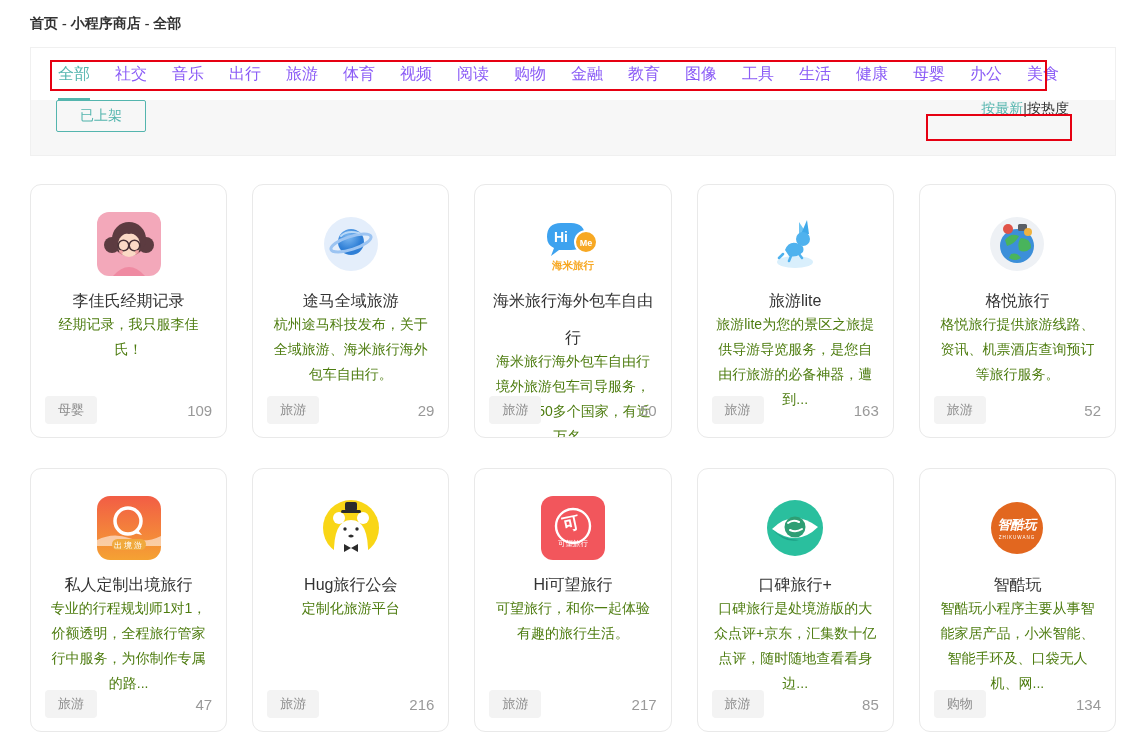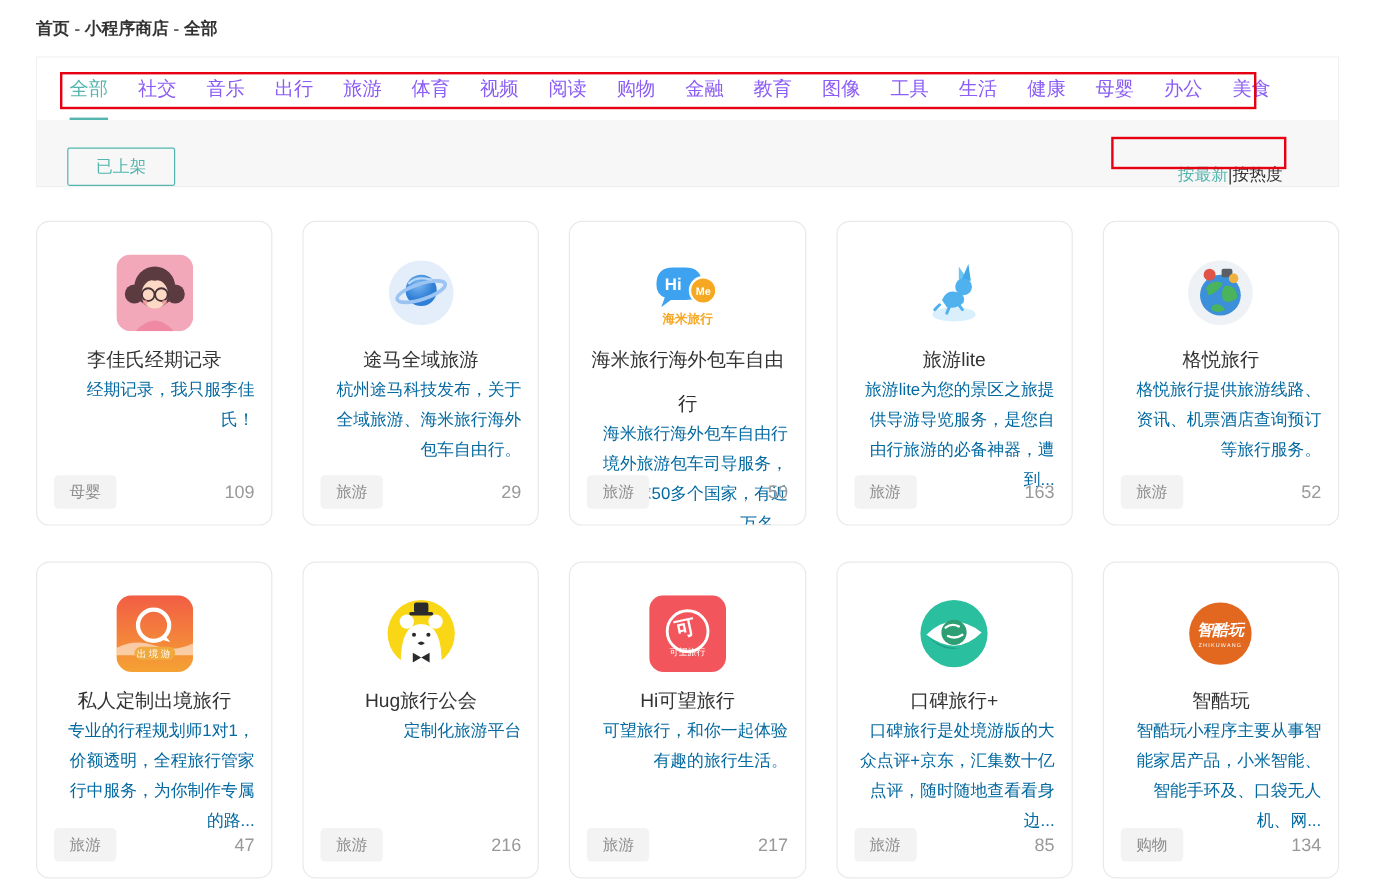--- a/index.html
+++ b/index.html
@@ -10,36 +10,36 @@
     color:#333;
   }
   .breadcrumb { padding:15px 0 0 30px; font-size:14px; font-weight:bold; color:#333;font-family:Liberation Serif, serif; }
   .breadcrumb .sep { padding:0 4px; font-weight:bold; }
 
   .panel { position:relative; margin:14px 30px 0; border:1px solid #f0f0f0; background:#fff; }
   .tabs-row { display:flex; gap:25px; padding:16px 20px 0 27px; height:52px; background:#fff; }
   .tab { font-size:16px; color:#8b5cf6; padding-bottom:7px; cursor:pointer; white-space:nowrap; }
   .tab.active { color:#54b5ae; border-bottom:2px solid #54b5ae; padding-bottom:5px; }
 
-  .filter-row { display:flex; align-items:flex-end; justify-content:space-between; height:55px; background:#f7f7f7; padding:0 46px 0 25px; }
+  .filter-row { display:flex; align-items:flex-start; justify-content:space-between; height:55px; background:#f7f7f7; padding:0 46px 0 25px; }
   .status-btn { background:transparent; border:1px solid #54b5ae; color:#54b5ae; font-size:14px; padding:6px 23px; border-radius:2px; cursor:pointer; font-family:inherit; }
   .sort-group { display:flex; align-items:center; font-size:14px; }
   .sort-opt { color:#333; cursor:pointer; }
   .sort-opt.active { color:#54b5ae; }
   .sort-divider { color:#333; font-size:14px; }
 
   .anno { position:absolute; border:2px solid #e60012; pointer-events:none; }
   .anno-tabs { left:19px; top:12px; width:997px; height:31px; }
   .anno-sort { left:895px; top:66px; width:146px; height:27px; }
 
   .grid { margin:28px 30px 0; display:grid; grid-template-columns:repeat(5,1fr); grid-template-rows:254px 264px; column-gap:25px; row-gap:30px; }
   .card { position:relative; background:#fff; border:1px solid #e9e9e9; border-radius:11px; text-align:center; cursor:pointer; overflow:hidden; }
   .app-icon { width:64px; height:64px; margin:27px auto 0; display:block; }
   .card-title { margin-top:6px; padding:0 14px; font-size:16px; line-height:37px; color:#333; }
-  .card-desc { margin-top:-7px; padding:0 14px; font-size:14px; line-height:25px; color:#0369a1; text-align:right; }
+  .card-desc { margin-top:-7px; padding:0 14px; font-size:14px; line-height:25px; color:#4d7c0f; text-align:center; }
   .card-footer { position:absolute; left:14px; right:14px; bottom:13px; display:flex; justify-content:space-between; align-items:center; }
   .tag-pill { background:#f3f3f3; color:#8c8c8c; font-size:13px; padding:5px 13px; border-radius:4px; }
   .count { color:#999; font-size:15px; }
 </style>
 </head>
 <body>
 
 <div class="breadcrumb">
   <span>首页</span><span class="sep">-</span><span>小程序商店</span><span class="sep">-</span><span>全部</span>
 </div>

